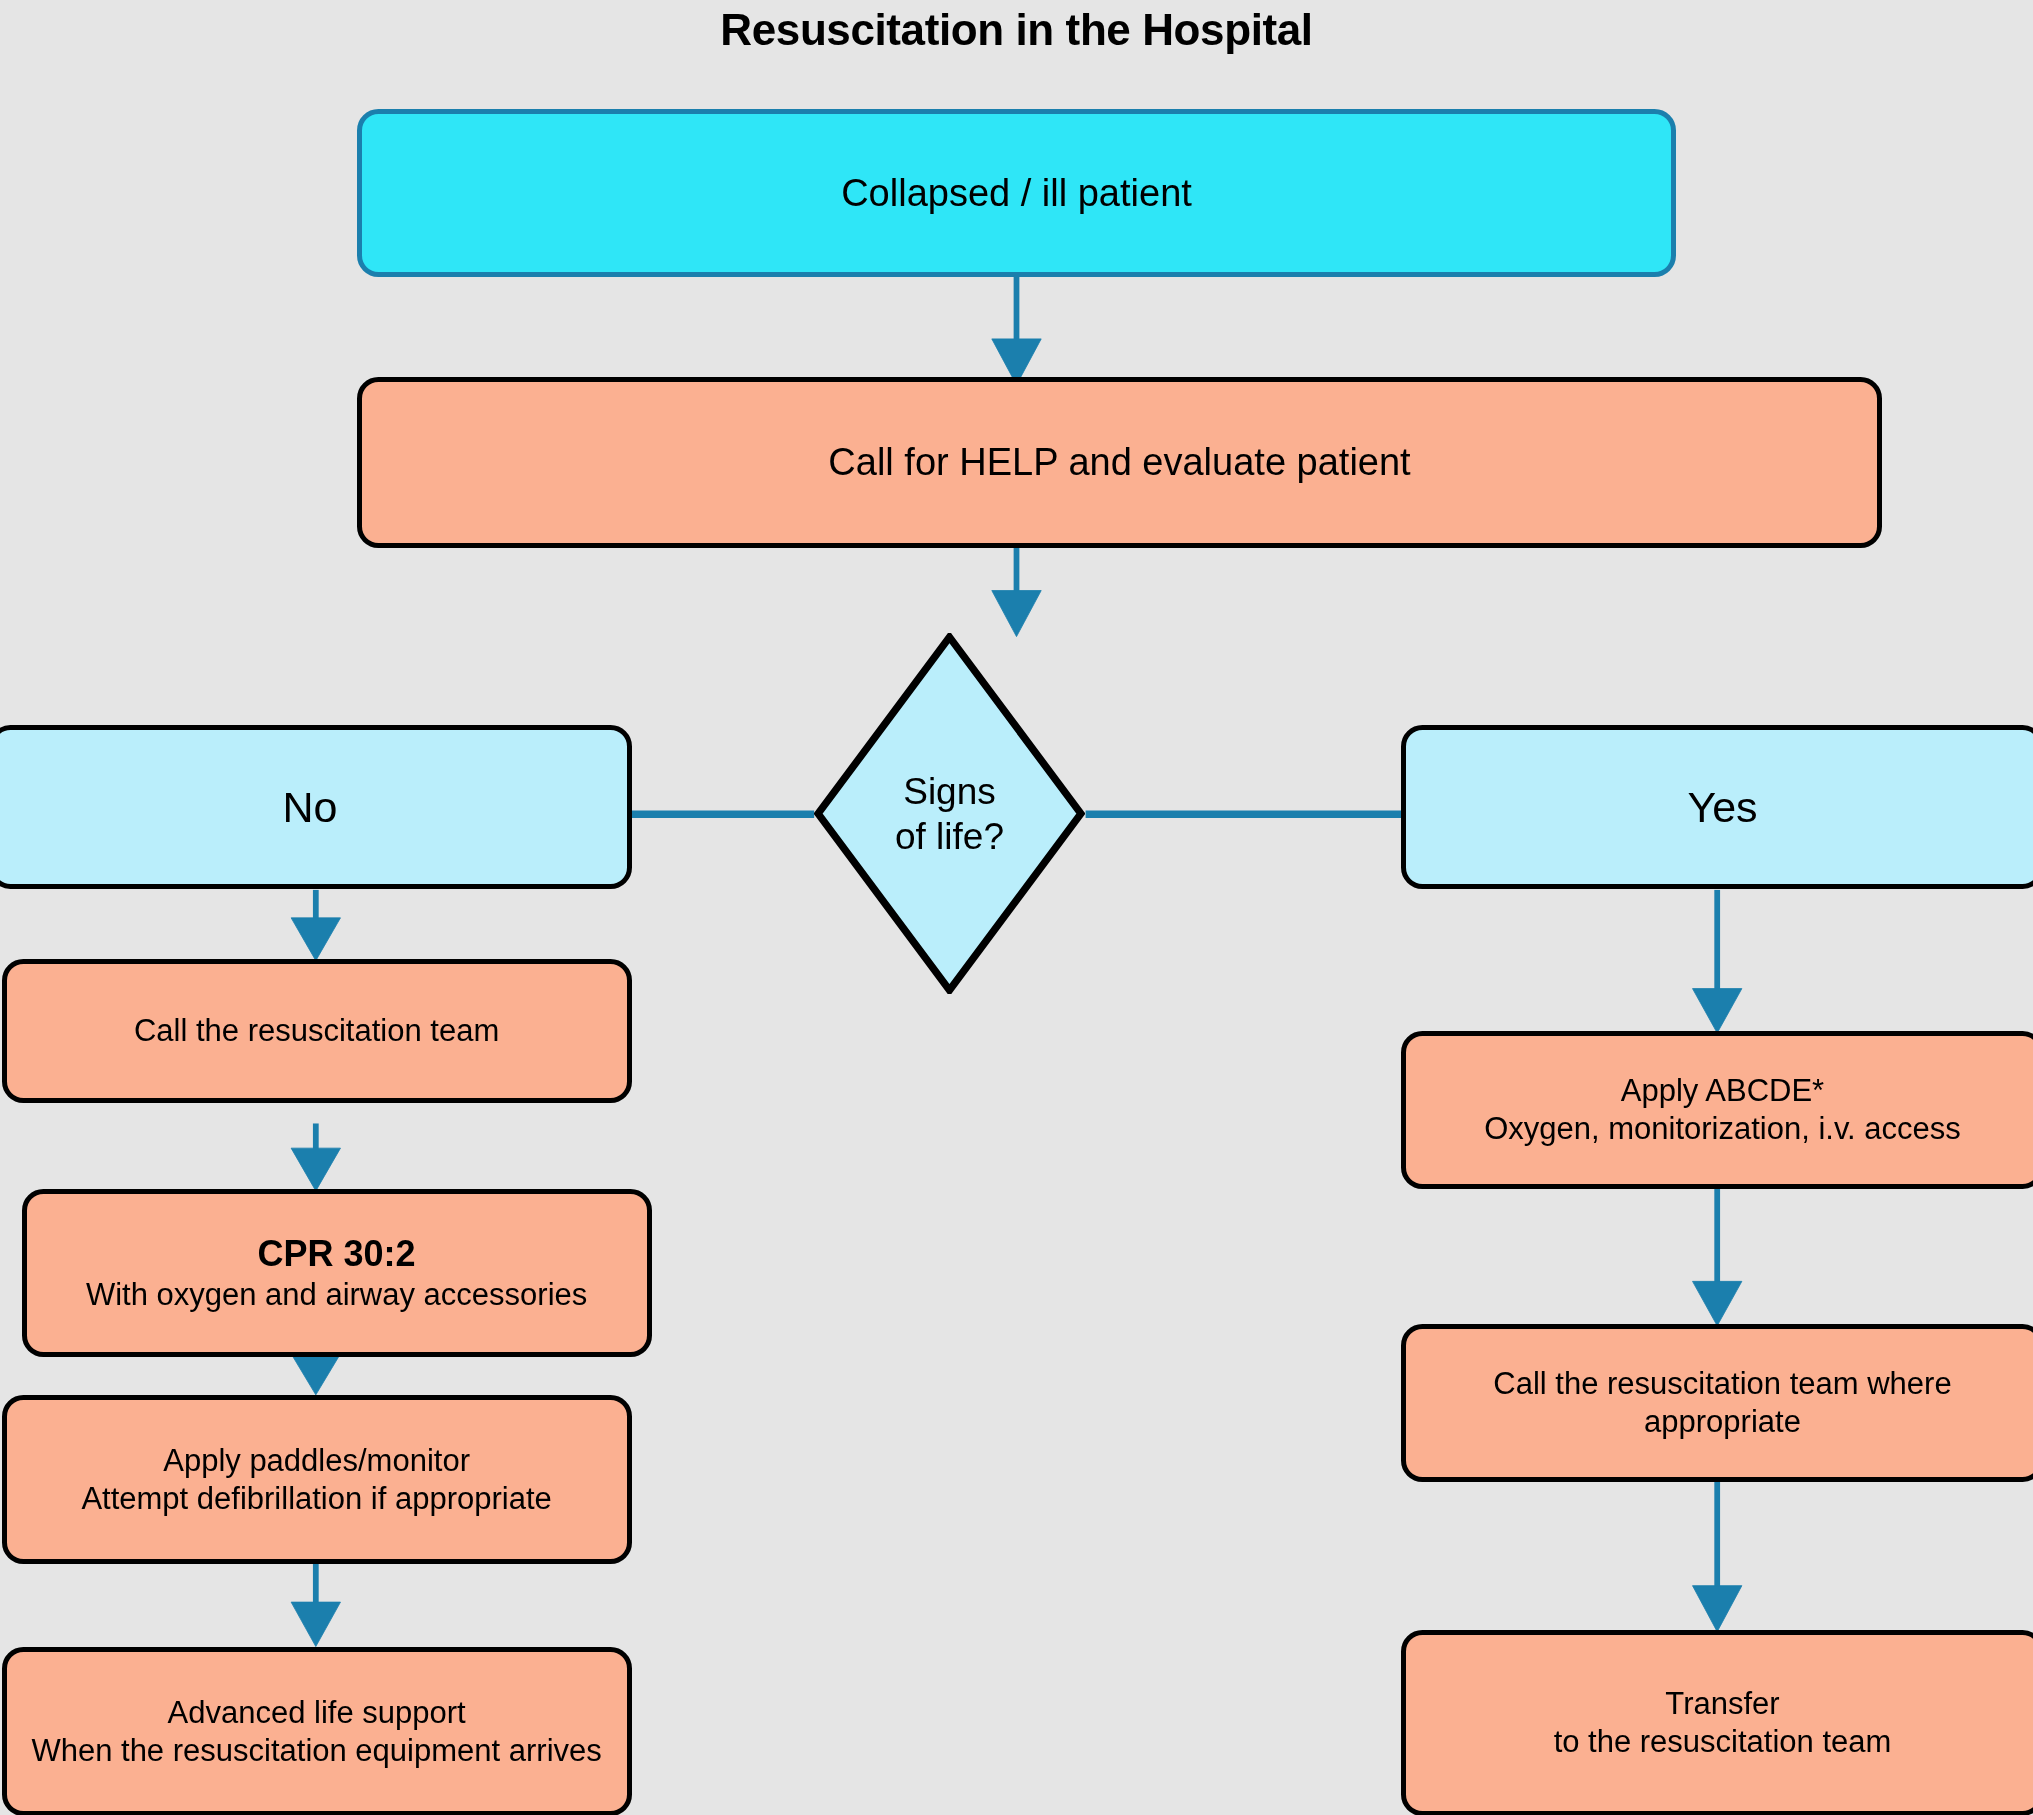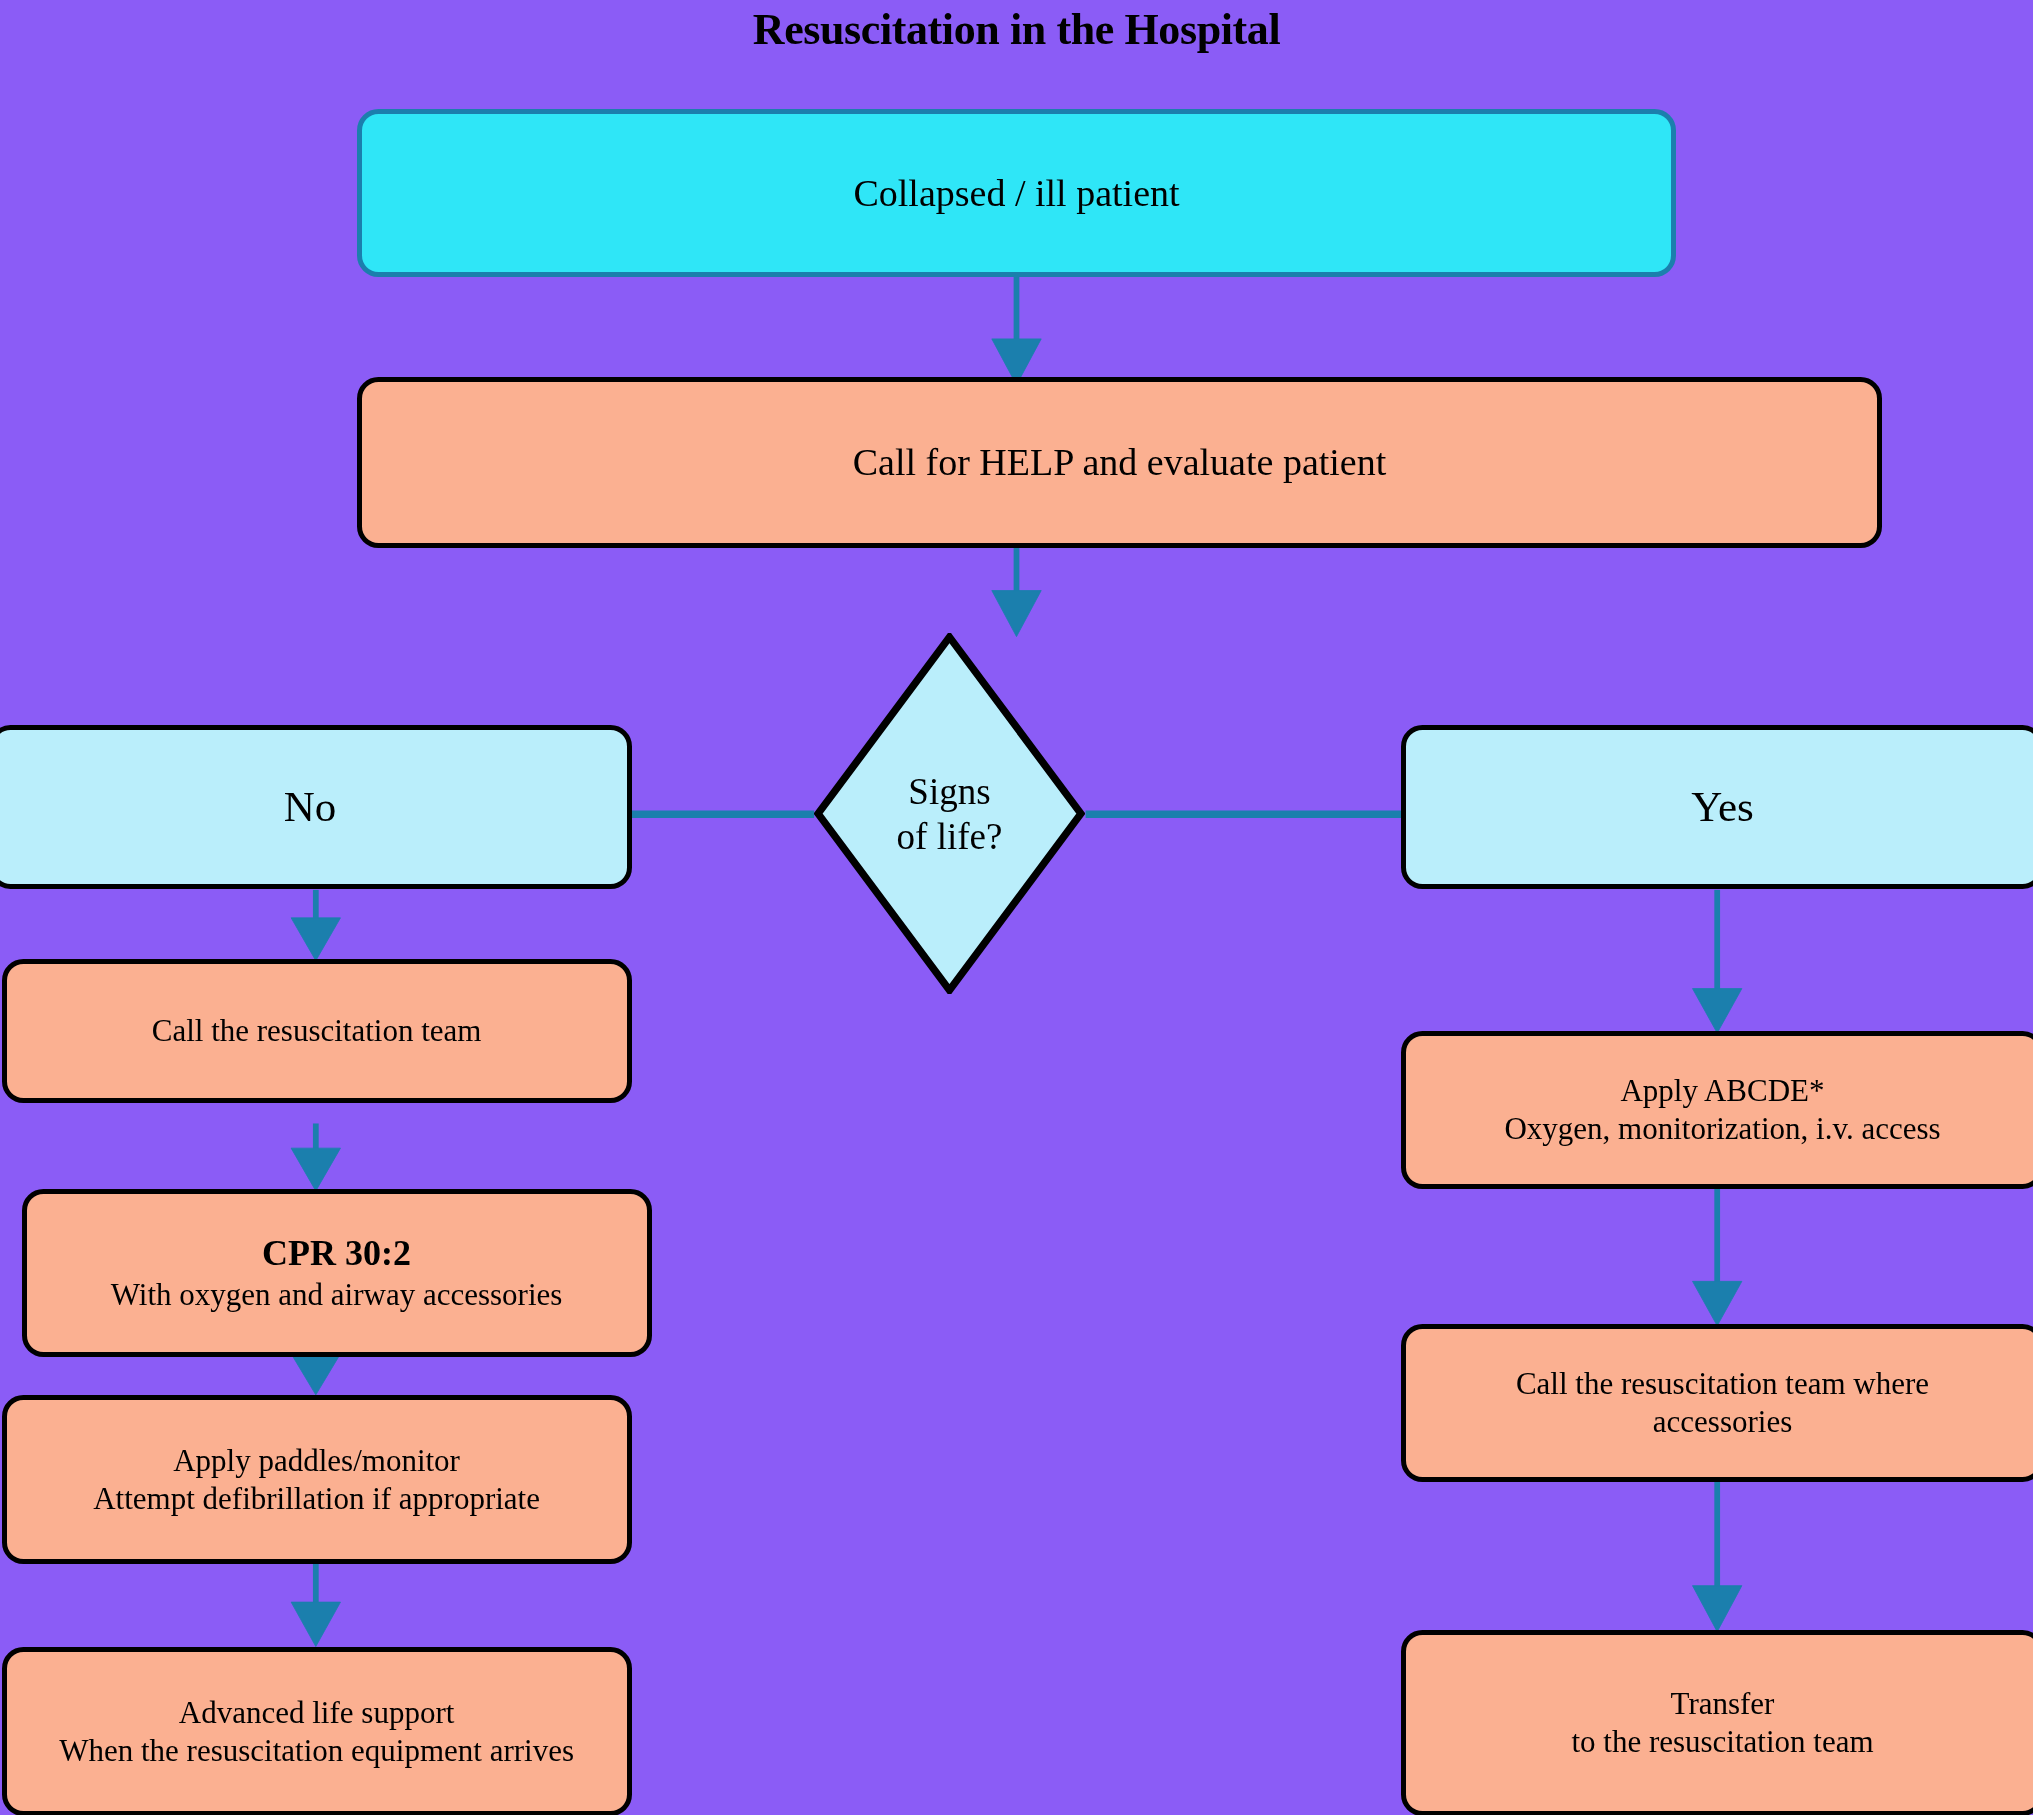--- a/index.html
+++ b/index.html
@@ -9,22 +9,21 @@
   }
   body {
     font-family: "Liberation Sans", sans-serif;
     color: #000000;
   }
   #stage {
     position: relative;
     width: 2033px;
     height: 1816px;
     overflow: hidden;
-    background: #8b5cf6;
-    font-family: Liberation Serif, serif;
+    background: #e5e5e5;
   }
 
   
   .title {
     position: absolute;
     left: 0;
     top: 3.3px;
     width: 2033px;
     text-align: center;
     font-size: 44px;
@@ -213,21 +212,21 @@
   <div class="node salmon" style="left:1401px; top:1031px; width:643px; height:158px;">
     <div class="txt fs-md">
       <div>Apply ABCDE*</div>
       <div>Oxygen, monitorization, i.v. access</div>
     </div>
   </div>
 
   <div class="node salmon" style="left:1401px; top:1324px; width:643px; height:158px;">
     <div class="txt fs-md">
       <div>Call the resuscitation team where</div>
-      <div>accessories</div>
+      <div>appropriate</div>
     </div>
   </div>
 
   <div class="node salmon" style="left:1401px; top:1630px; width:643px; height:186px;">
     <div class="txt fs-md">
       <div>Transfer</div>
       <div>to the resuscitation team</div>
     </div>
   </div>
 

